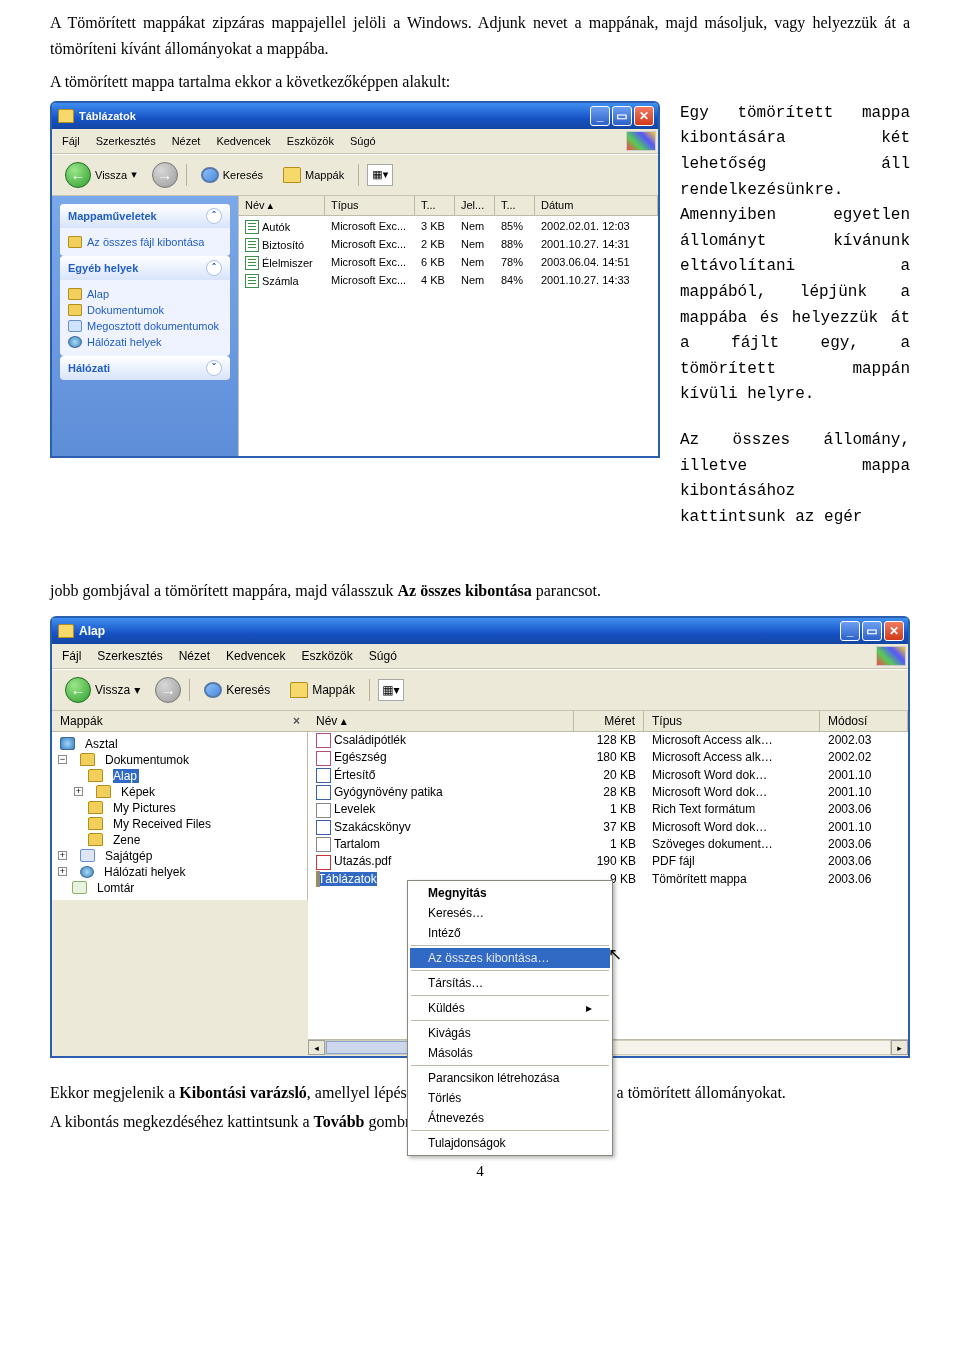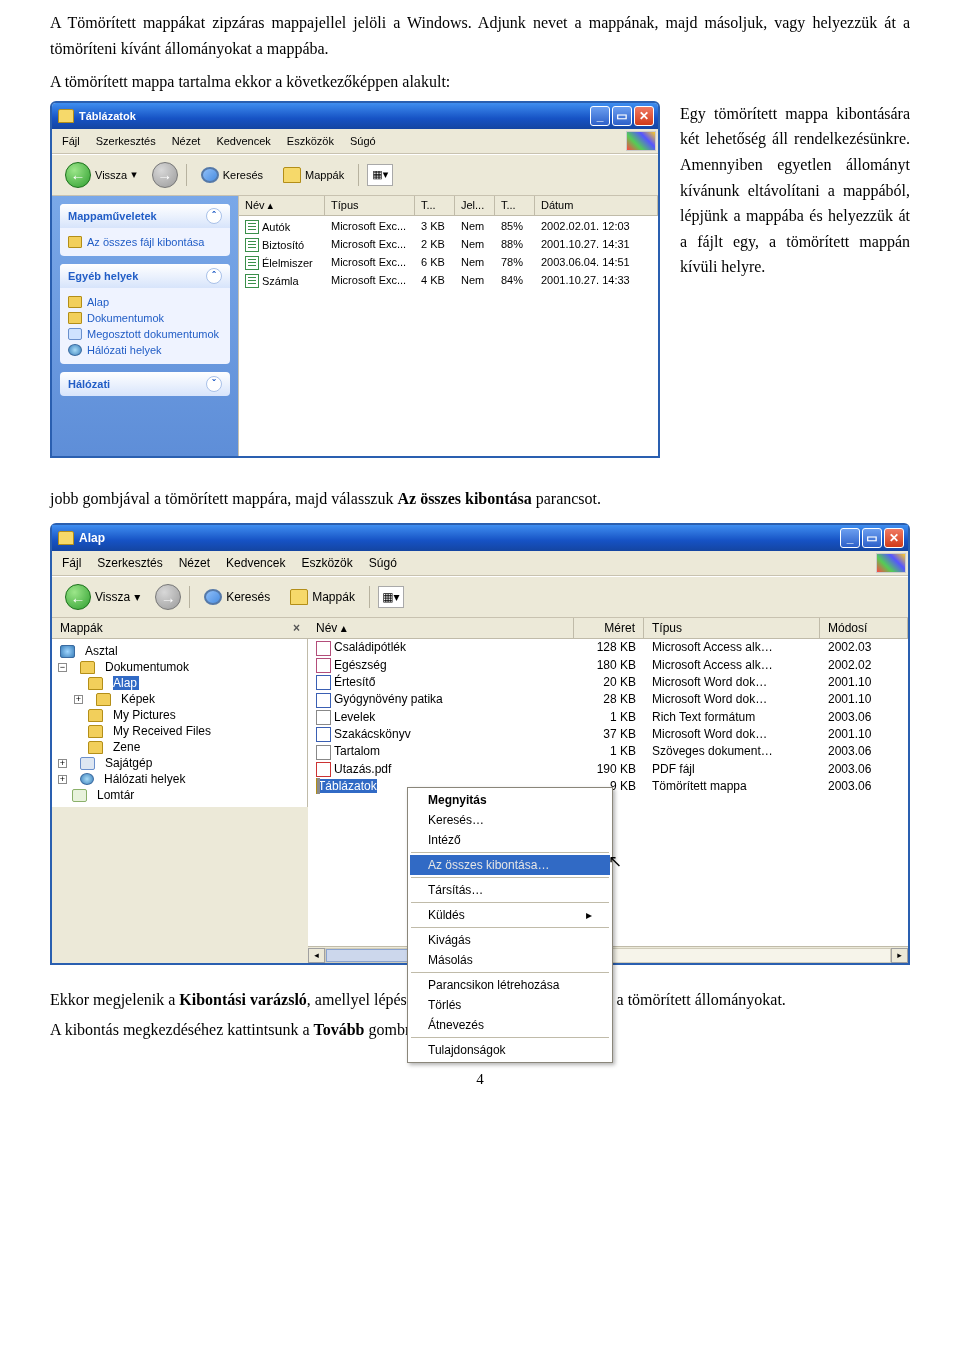--- a/index.html
+++ b/index.html
@@ -1,21 +1,21 @@
 <!DOCTYPE html>
 <html><head>
 <meta charset="utf-8">
 <style>
   * { box-sizing: border-box; margin: 0; padding: 0; }
   body { font-family: "Times New Roman", serif; font-size: 16px; color: #000; background: #fff; width: 960px; margin: 0 auto; padding: 10px 50px 30px; }
   .para { text-align: justify; line-height: 1.6; margin-bottom: 4px; }
   .para-intro { margin-bottom: 8px; }
   .overview { display: flex; gap: 20px; margin-top: 6px; margin-bottom: 28px; align-items: flex-start; }
   .overview .side-text { flex: 0 0 230px; font-size: 16px; }
-  .overview .side-text p { text-align: justify; line-height: 1.6; margin-bottom: 20px; }
+  .overview .side-text p { text-align: justify; line-height: 1.6; margin-bottom: 20px; font-family: Liberation Mono, monospace; }
 
   
   .win { border: 2px solid #2a5fb0; border-radius: 6px 6px 0 0; background: #ece9d8; font-family: Tahoma, sans-serif; font-size: 11px; color: #000; flex: 1 1 auto; overflow: hidden; }
   .titlebar { height: 26px; background: linear-gradient(to bottom, #3f8ef0, #1652c4 60%, #1445a1); display: flex; align-items: center; padding: 0 4px 0 6px; color: #fff; font-weight: bold; }
   .titlebar .ticon { width: 16px; height: 14px; background: #f6d96a; border: 1px solid #b38e18; border-radius: 2px 2px 0 0; margin-right: 5px; }
   .titlebar .ttitle { flex: 1; }
   .tbtns { display: flex; gap: 2px; }
   .tbtn { width: 20px; height: 20px; border: 1px solid #fff; border-radius: 3px; display: flex; align-items: center; justify-content: center; color: #fff; font-size: 12px; font-weight: bold; }
   .tbtn.min, .tbtn.max { background: linear-gradient(to bottom, #6c9ff0, #2d60c9); }
   .tbtn.close { background: linear-gradient(to bottom, #f07a63, #d13a18); }
@@ -28,21 +28,21 @@
   .circ.green { background: radial-gradient(circle at 35% 30%, #9ce68a, #2e9e2e); border: 1px solid #1a701a; }
   .circ.grey { background: radial-gradient(circle at 35% 30%, #d8d8d8, #9a9a9a); border: 1px solid #777; }
   .tbbtn { display: inline-flex; align-items: center; gap: 4px; padding: 2px 6px; }
   .tbbtn .ico { width: 18px; height: 16px; }
   .ico.search { background: linear-gradient(135deg,#8fbff9,#4a8de0); border-radius: 50%; border: 2px solid #5579a8; }
   .ico.folder { background: #f6d96a; border: 1px solid #b38e18; border-radius: 2px 2px 0 0; }
   .viewsel { width: 26px; height: 22px; border: 1px solid #a9a9a9; background: #fff; display: flex; align-items: center; justify-content: center; }
   .sep { width: 1px; height: 22px; background: #b7b29f; }
 
   .winbody { display: flex; min-height: 260px; }
-  .sidepanel { width: 186px; background: linear-gradient(to bottom, #7aa8e8, #5e8ed8); padding: 8px; display: flex; flex-direction: column; gap: 8px; }
+  .sidepanel { width: 186px; background: linear-gradient(to bottom, #7aa8e8, #5e8ed8); padding: 8px; display: flex; flex-direction: column; }
   .panelbox { background: #eff3ff; border-radius: 4px; overflow: hidden; font-size: 11px; }
   .panelbox .ph { background: linear-gradient(to bottom, #fff, #d7e4fb); color: #215dc6; font-weight: bold; padding: 4px 8px; display: flex; align-items: center; justify-content: space-between; }
   .panelbox .ph .chev { width: 16px; height: 16px; border: 1px solid #a8c0e8; border-radius: 50%; display: inline-flex; align-items: center; justify-content: center; color: #215dc6; font-size: 10px; background: #fff; }
   .panelbox .pb { padding: 6px 8px; color: #215dc6; }
   .panelbox .pb .pitem { display: flex; align-items: center; gap: 5px; padding: 2px 0; }
   .pico { width: 14px; height: 12px; flex: none; }
   .pico.folder { background: #f2cf5b; border: 1px solid #b38e18; border-radius: 1px; }
   .pico.share { background: #cfe2ff; border: 1px solid #6a8fcc; border-radius: 2px; }
   .pico.net { background: radial-gradient(circle,#a8dbf7,#3b7fba); border-radius: 50%; border: 1px solid #3a6aa0; }
 
@@ -235,20 +235,21 @@
               <div class="wc-t2">84%</div>
               <div class="wc-dt">2001.10.27. 14:33</div>
             </div>
           </div>
       </div>
     </div>
   </div>
 
   <div class="side-text">
     <p>Egy tömörített mappa kibontására két lehetőség áll rendelkezésünkre. Amennyiben egyetlen állományt kívánunk eltávolítani a mappából, lépjünk a mappába és helyezzük át a fájlt egy, a tömörített mappán kívüli helyre.</p>
+    <p>Az összes állomány, illetve mappa kibontásához kattintsunk az egér</p>
   </div>
 </div>
 
 <p class="para"><span>jobb gombjával a tömörített mappára, majd válasszuk </span><b>Az összes kibontása</b><span> parancsot.</span></p>
 
 <div class="win2">
   <div class="titlebar">
     <span class="ticon"></span>
     <span class="ttitle">Alap</span>
     <span class="tbtns">

